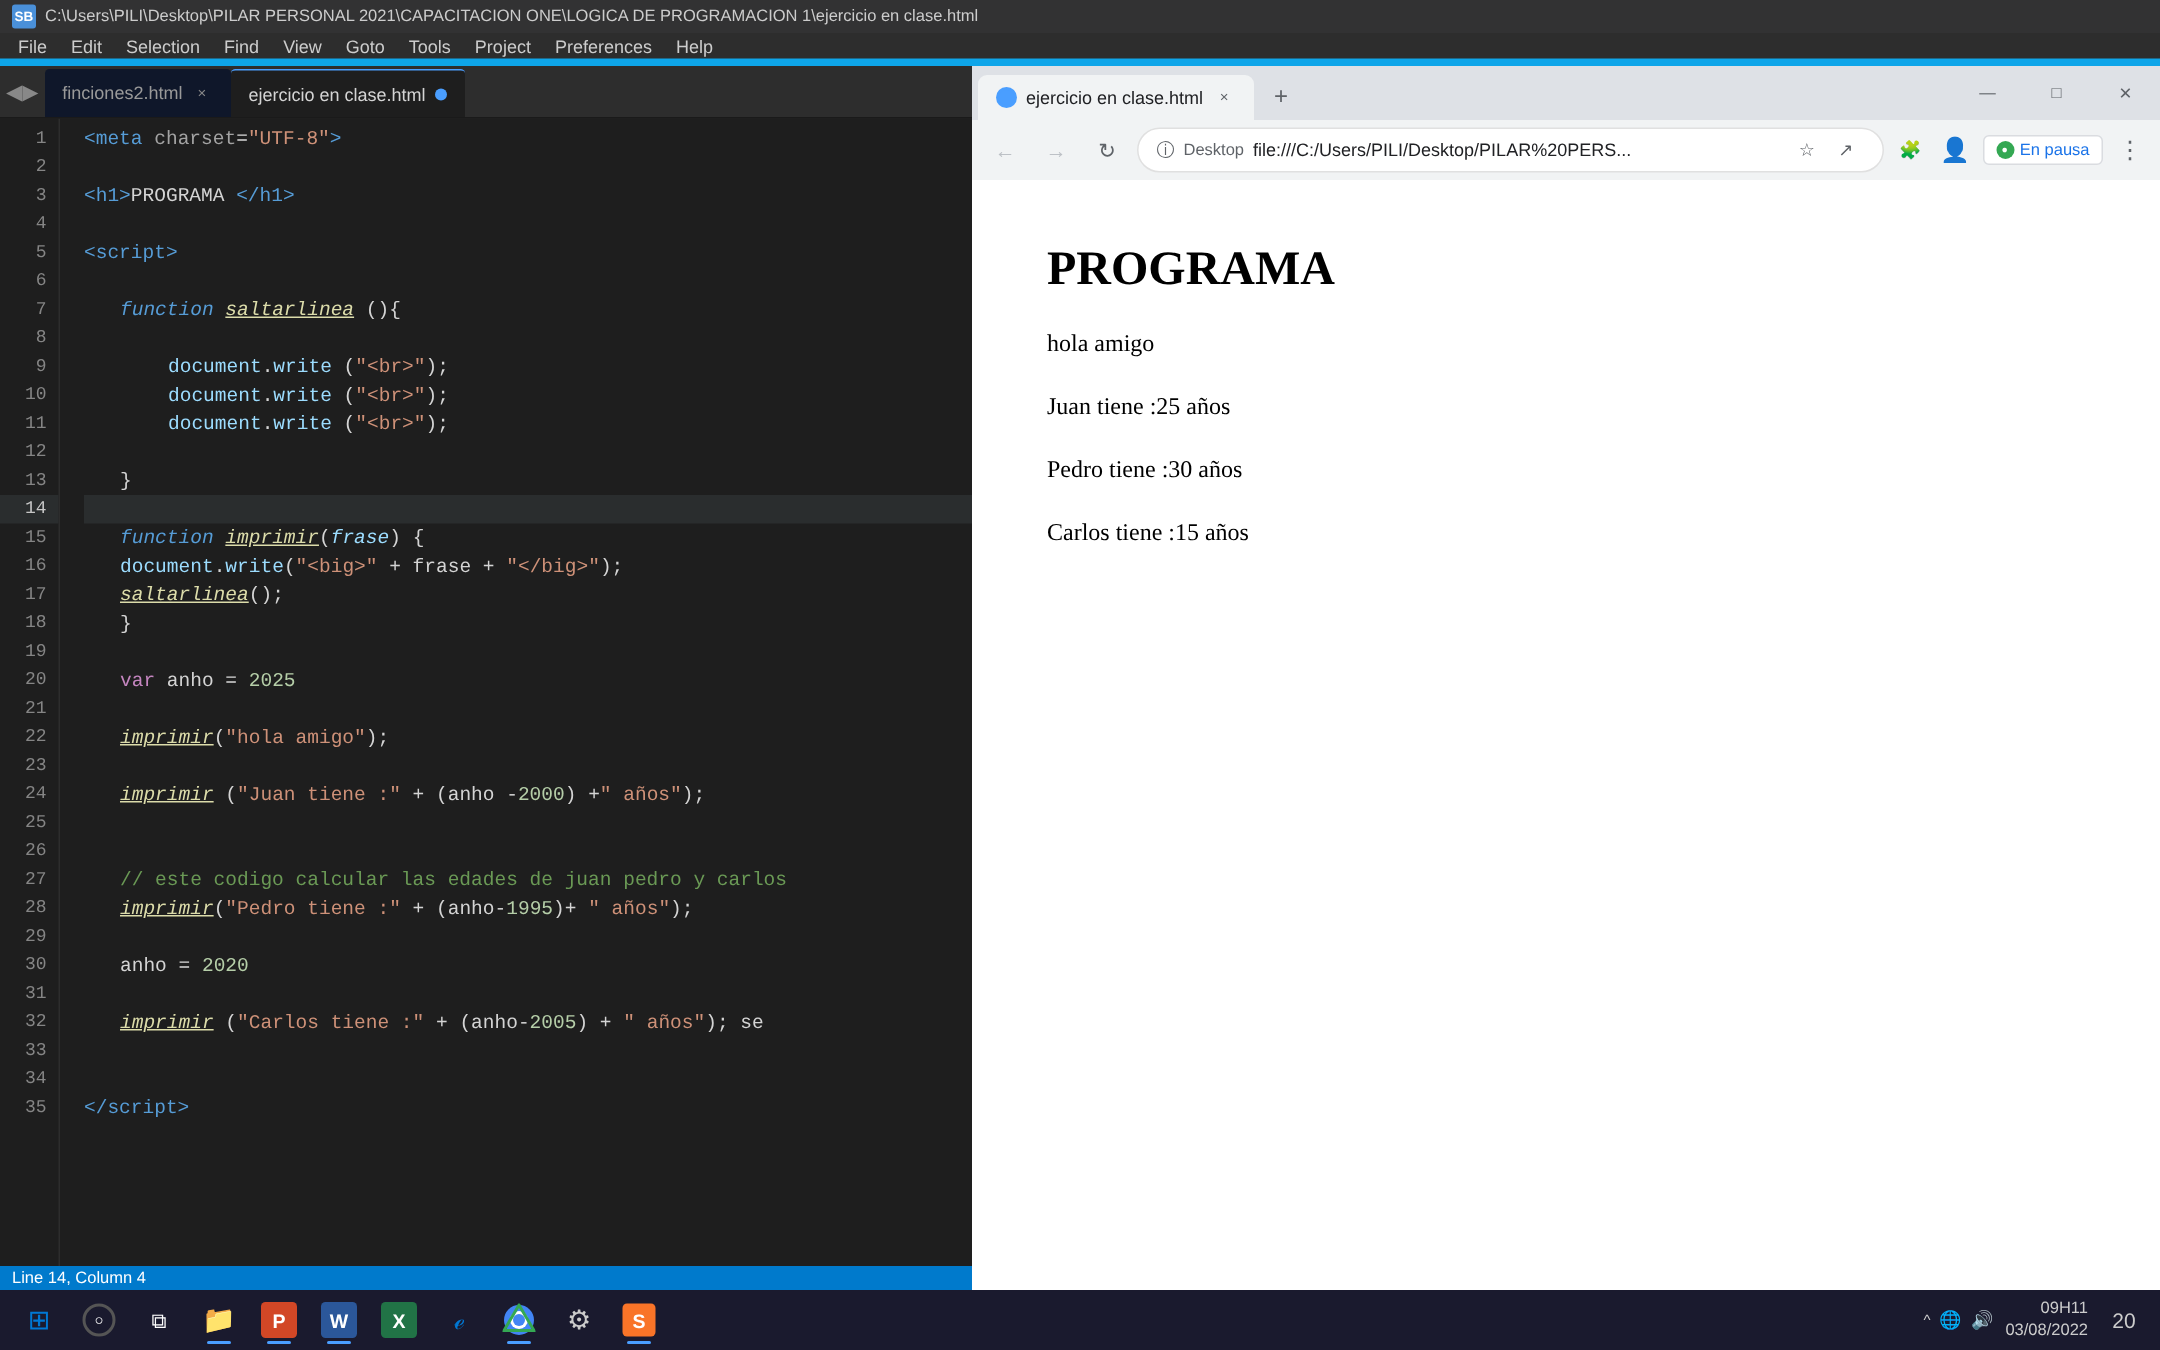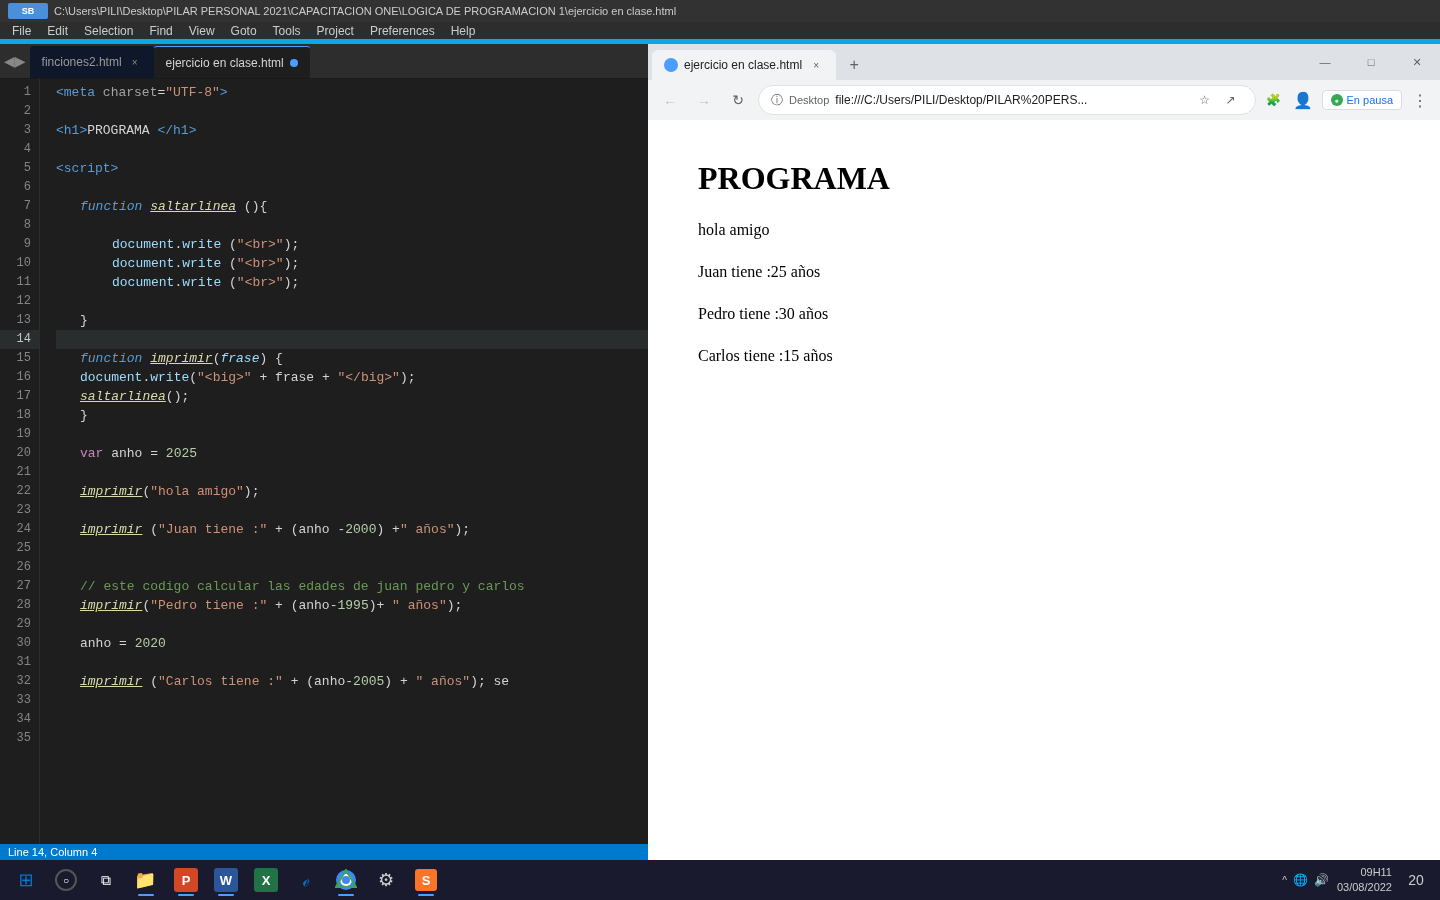--- a/index.html
+++ b/index.html
@@ -9,21 +9,21 @@
     .title-bar {
       background: #323233;
       height: 22px;
       display: flex;
       align-items: center;
       padding: 0 8px;
       font-size: 11px;
       color: #cccccc;
       flex-shrink: 0;
     }
-    .title-bar-icon { width: 40px; height: 16px; margin-right: 6px; background: #4a90d9; border-radius: 2px; display: inline-flex; align-items: center; justify-content: center; font-size: 9px; color: white; font-weight: bold; }
+    .title-bar-icon { width: 16px; height: 16px; margin-right: 6px; background: #4a90d9; border-radius: 2px; display: inline-flex; align-items: center; justify-content: center; font-size: 9px; color: white; font-weight: bold; }
 
     
     .menu-bar {
       background: #2d2d2d;
       height: 22px;
       display: flex;
       align-items: center;
       padding: 0 4px;
       font-size: 12px;
       color: #cccccc;
@@ -564,20 +564,23 @@
           <div class="code-line">&nbsp;</div>
 
           <div class="code-line">
             <span style="padding-left:24px;"><span class="c-func">imprimir</span><span class="c-text"> (</span><span class="c-str">"Carlos tiene :"</span><span class="c-text"> + (anho-</span><span class="c-number">2005</span><span class="c-text">) + </span><span class="c-str">" años"</span><span class="c-text">); se</span></span>
           </div>
 
           <div class="code-line">&nbsp;</div>
 
           <div class="code-line">&nbsp;</div>
 
+          <div class="code-line">
+            <span class="c-tag">&lt;/script&gt;</span>
+          </div>
         </div>
       </div>
 
       <div class="status-bar">
         <span>Line 14, Column 4</span>
       </div>
     </div>
 
     <div class="browser-panel">
 

